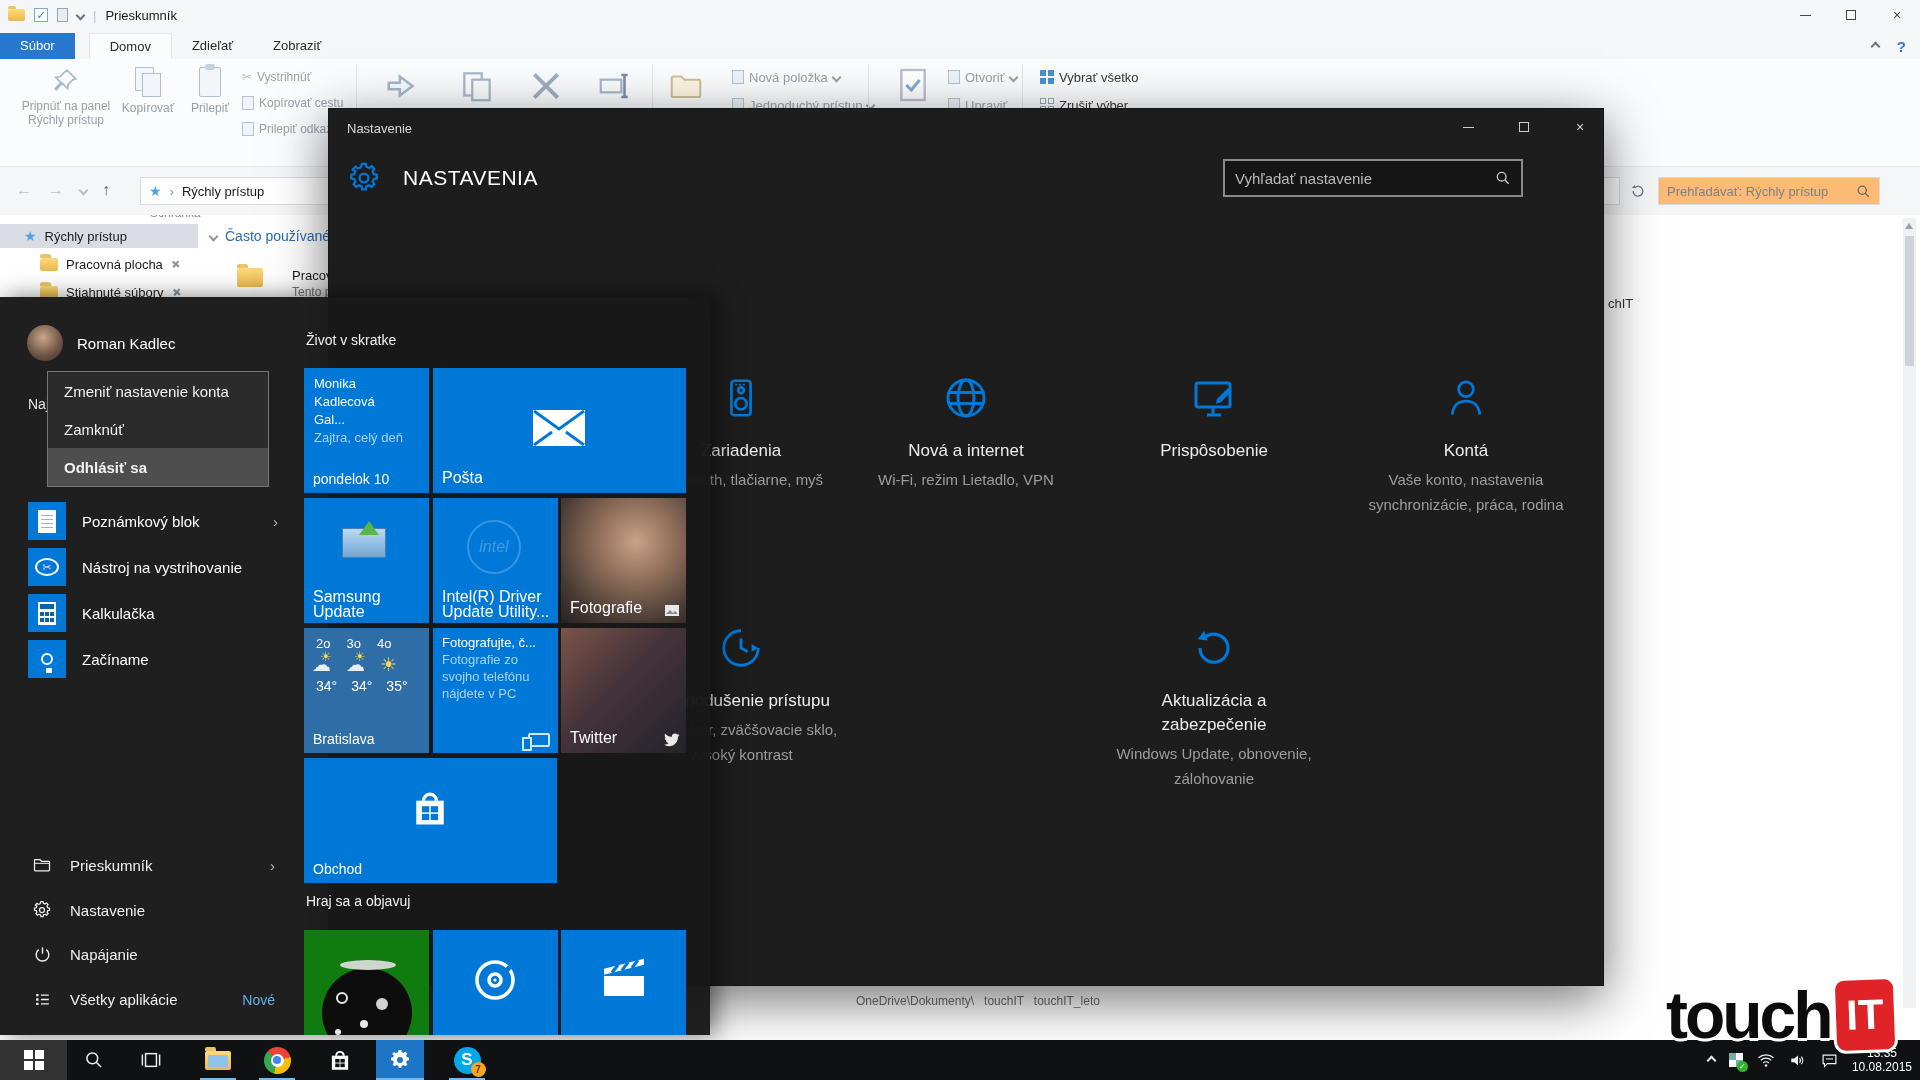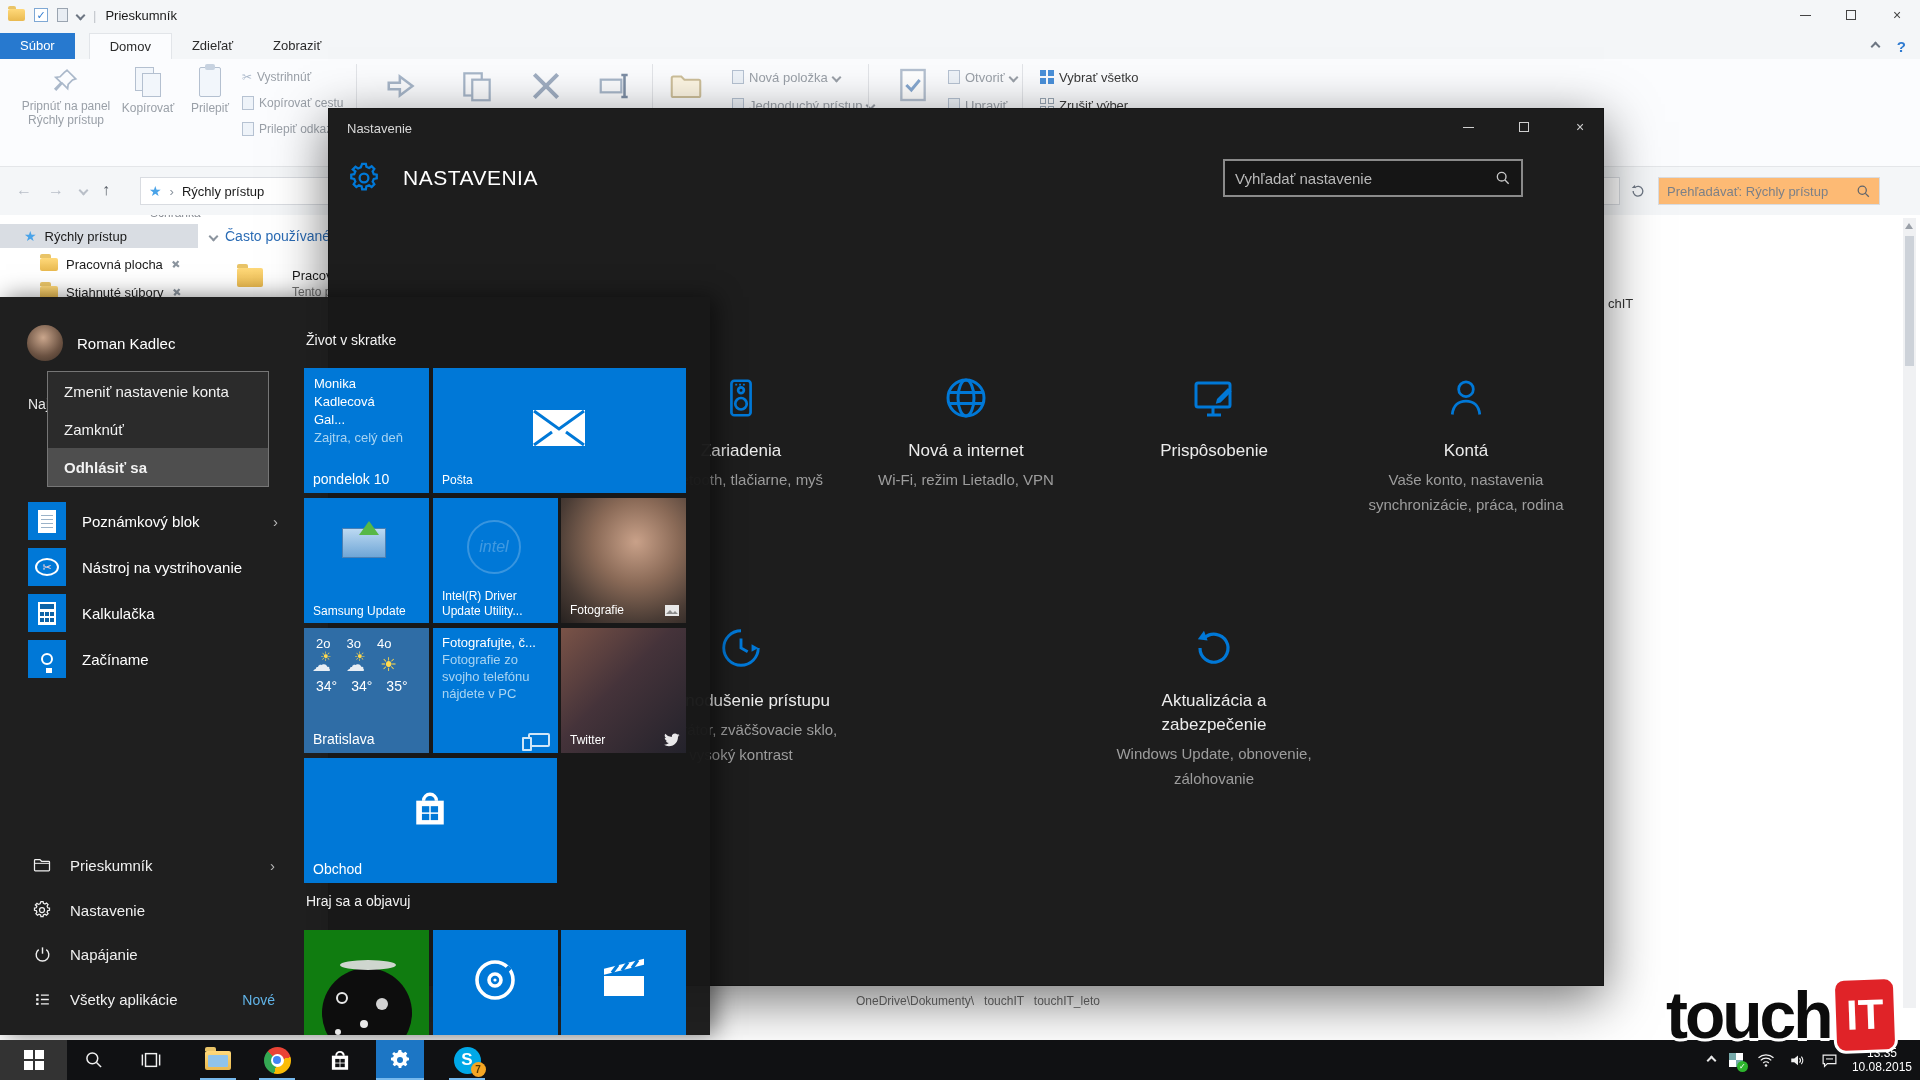--- a/index.html
+++ b/index.html
@@ -110,21 +110,21 @@
   .calc-ico{width:18px;height:23px;background:#fff;position:relative;}
   .calc-ico:before{content:"";position:absolute;left:2px;top:2px;width:14px;height:5px;background:#0c63a8;}
   .calc-ico:after{content:"";position:absolute;left:2px;top:10px;width:4px;height:4px;background:#0c63a8;box-shadow:5px 0 0 #0c63a8,10px 0 0 #0c63a8,0 6px 0 #0c63a8,5px 6px 0 #0c63a8,10px 6px 0 #0c63a8;}
   .snip-ico{width:24px;height:18px;border:2px solid #fff;border-radius:50%;position:relative;display:flex;align-items:center;justify-content:center;font-size:11px;color:#ffd9d9;}
   .bulb{width:12px;height:12px;border:2px solid #fff;border-radius:50%;position:relative;}
   .bulb:after{content:"";position:absolute;left:3px;top:13px;width:6px;height:5px;background:#fff;}
 
   .tiles-header{position:absolute;font-size:14px;color:#f2f2f2;}
   .tile{position:absolute;width:125px;height:125px;background:#0078d7;color:#fff;overflow:hidden;}
   .tile-wide{width:253px;}
-  .tile .tlabel{position:absolute;left:9px;bottom:6px;font-size:12px;}
+  .tile .tlabel{position:absolute;left:9px;bottom:6px;font-size:16px;}
   .weather-tile{background:#2f6da6;}
   .wx-days{display:flex;gap:16px;padding:8px 0 0 12px;font-size:13px;}
   .wx-icons{display:flex;gap:10px;padding:2px 0 0 8px;font-size:19px;}
   .wx-temps{display:flex;gap:14px;padding:2px 0 0 12px;font-size:14px;}
   .wx-sun{color:#ffd94d;}
   .wx-cloud{color:#e8eef4;}
   .pc-sun{position:relative;display:inline-block;width:24px;}
   .pc-sun .s{position:absolute;left:8px;top:-4px;font-size:13px;color:#ffd94d;}
   .photo-tile{background:radial-gradient(circle at 60% 35%,#c9a189 0%,#8a6a57 38%,#4a3c35 72%,#272220 100%);}
   .twitter-tile{background:linear-gradient(135deg,#7a5347 0%,#45333a 45%,#23222b 100%);}

